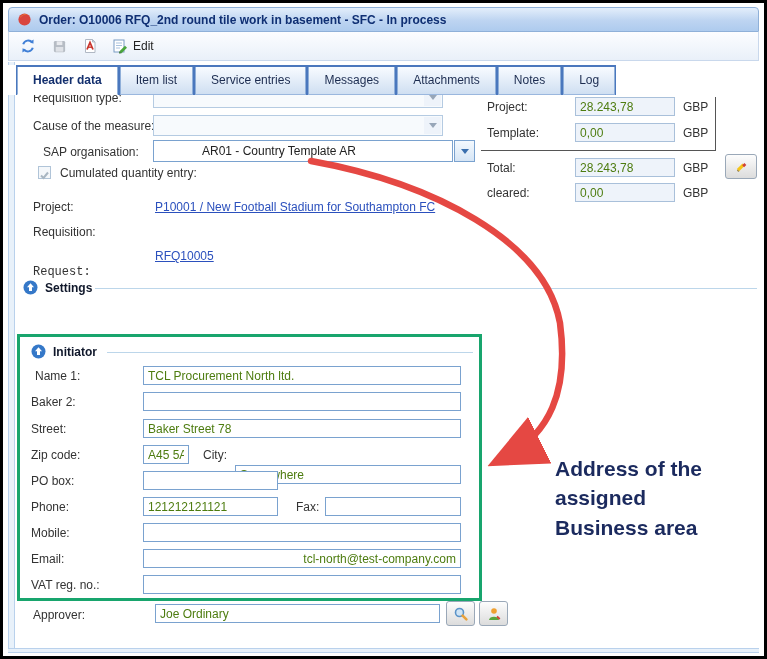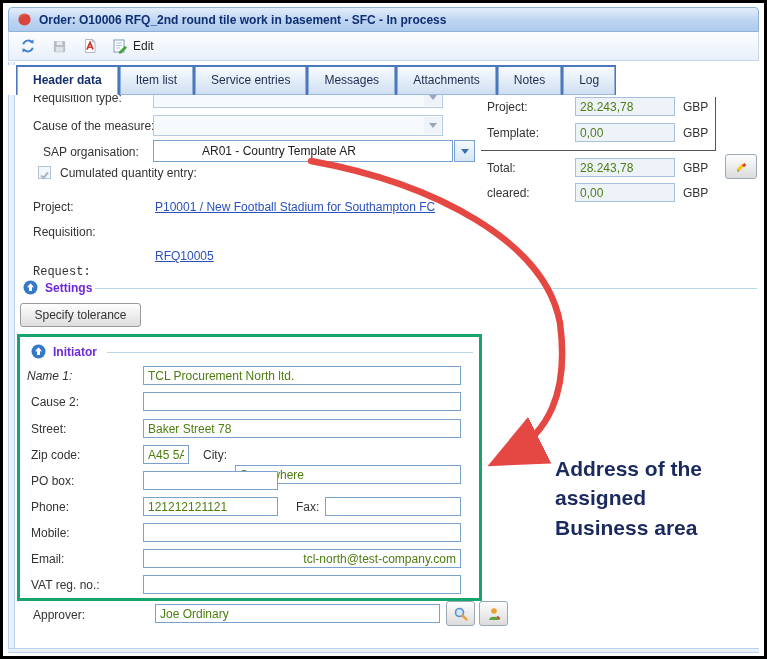--- a/index.html
+++ b/index.html
@@ -44,21 +44,21 @@
   .combo{position:absolute;box-sizing:border-box;height:22px;border:1px solid #7aa2cf;background:#fff;
          font-size:12px;color:#222;line-height:20px;padding:0 5px;z-index:1;}
   .combobtn{position:absolute;box-sizing:border-box;width:21px;height:22px;border:1px solid #7aa2cf;
             background:linear-gradient(#f4f9fe,#d6e5f5);display:flex;align-items:center;
             justify-content:center;cursor:pointer;z-index:1;}
   .caret-b{width:0;height:0;border-left:4px solid transparent;border-right:4px solid transparent;
            border-top:5px solid #3a6fae;}
   .chk{position:absolute;width:13px;height:13px;box-sizing:border-box;border:1px solid #b0c4d8;
        background:#f4f7fa;z-index:1;}
   a.lnk{position:absolute;font-size:12px;color:#2b50bd;text-decoration:underline;z-index:1;cursor:pointer;}
-  .sechead{position:absolute;font-size:12px;font-weight:bold;color:#6d28d9;z-index:1;}
+  .sechead{position:absolute;font-size:12px;font-weight:bold;color:#0f172a;z-index:1;}
   .secrule{position:absolute;height:0;border-top:1px solid #bcd6ea;z-index:1;}
   .btn{position:absolute;box-sizing:border-box;background:linear-gradient(#fefefe,#dedede);
        border:1px solid #9a9a9a;border-radius:3px;font:12px "Liberation Sans",sans-serif;color:#333;
        display:flex;align-items:center;justify-content:center;cursor:pointer;z-index:1;}
   .icobtn{position:absolute;box-sizing:border-box;background:linear-gradient(#fdfdfd,#dcdcdc);
           border:1px solid #9aa8b8;border-radius:3px;display:flex;align-items:center;
           justify-content:center;cursor:pointer;z-index:1;}
   .greenbox{position:absolute;left:14px;top:331px;width:465px;height:267px;box-sizing:border-box;
             border:3px solid #18a56d;z-index:3;background:transparent;}
   .cur{font-size:12px;color:#333;position:absolute;z-index:1;}
@@ -205,37 +205,36 @@
   <span class="cur" style="left:680px;top:183px;">GBP</span>
 
   <span class="circicon" style="left:20px;top:277px;">
     <svg width="15" height="15" viewBox="0 0 15 15">
         <circle cx="7.5" cy="7.5" r="7" fill="#3578c8"></circle>
         <path d="M7.5 3.2 L11 7.2 H9 V11 H6 V7.2 H4 Z" fill="#fff"></path>
       </svg>
   </span>
   <span class="sechead" style="left:42px;top:278px;">Settings</span>
   <div class="secrule" style="left:92px;top:285px;width:662px;"></div>
-  <div class="btn" style="left:17px;top:300px;width:121px;height:24px;">Specify tolerance</div>
 
   <div class="greenbox"></div>
 
   <span class="circicon" style="left:28px;top:341px;">
     <svg width="15" height="15" viewBox="0 0 15 15">
         <circle cx="7.5" cy="7.5" r="7" fill="#3578c8"></circle>
         <path d="M7.5 3.2 L11 7.2 H9 V11 H6 V7.2 H4 Z" fill="#fff"></path>
       </svg>
   </span>
   <span class="sechead" style="left:50px;top:342px;">Initiator</span>
   <div class="secrule" style="left:104px;top:349px;width:366px;"></div>
 
-  <span class="lbl" style="left:24px;top:366px;font-style:italic;">Name 1:</span>
+  <span class="lbl" style="left:32px;top:366px;">Name 1:</span>
   <input class="inp" style="left: 140px; top: 363px; width: 318px;" value="TCL Procurement North ltd.">
 
-  <span class="lbl" style="left:28px;top:392px;">Cause 2:</span>
+  <span class="lbl" style="left:28px;top:392px;">Baker 2:</span>
   <input class="inp" style="left: 140px; top: 389px; width: 318px;" value="">
 
   <span class="lbl" style="left:28px;top:419px;">Street:</span>
   <input class="inp" style="left: 140px; top: 416px; width: 318px;" value="Baker Street 78">
 
   <span class="lbl" style="left:28px;top:445px;">Zip code:</span>
   <input class="inp" style="left: 140px; top: 442px; width: 46px;" value="A45 5As">
   <span class="lbl" style="left:200px;top:445px;">City:</span>
   <input class="inp" style="left: 232px; top: 442px; width: 226px; margin-top: 20px;" value="Somewhere">
 

